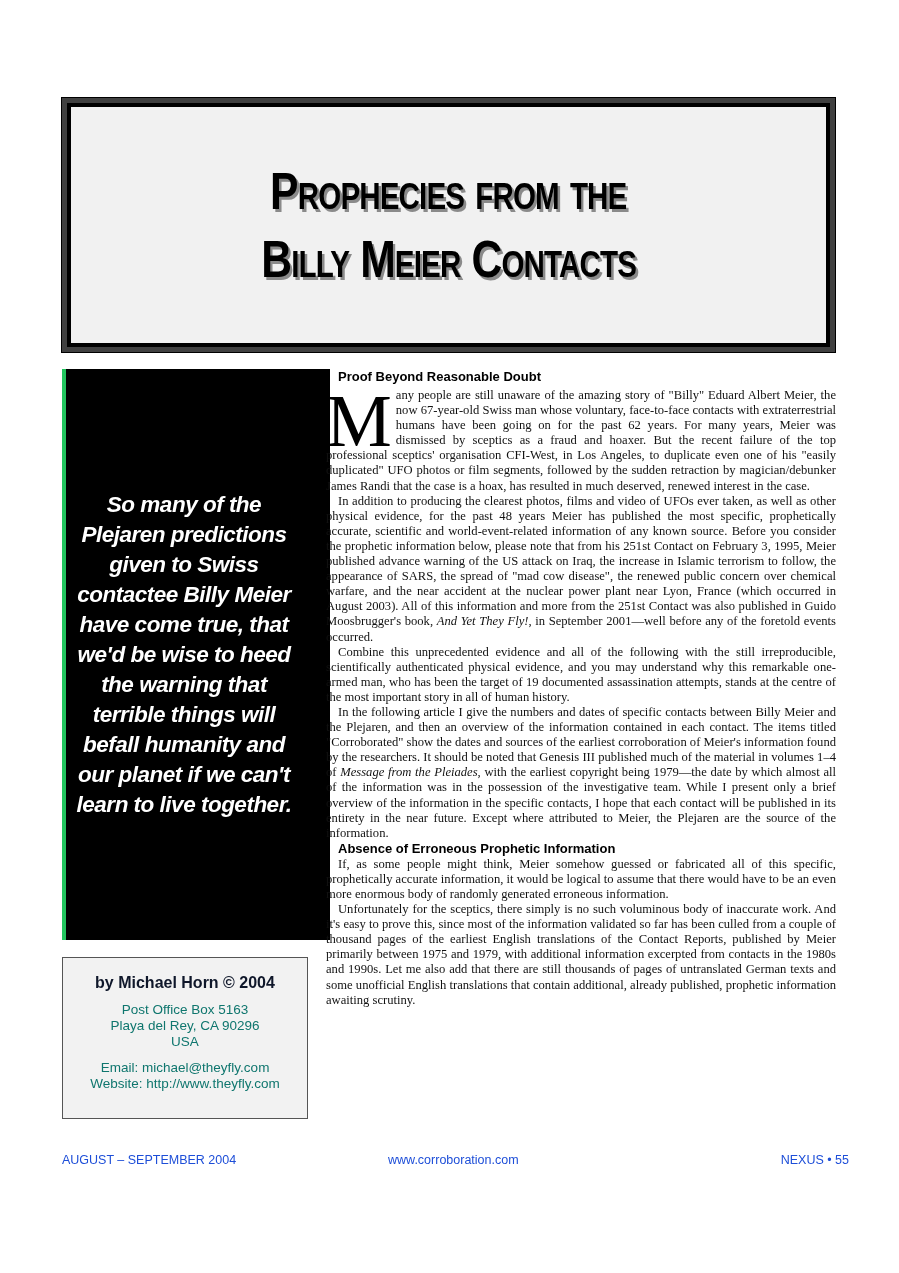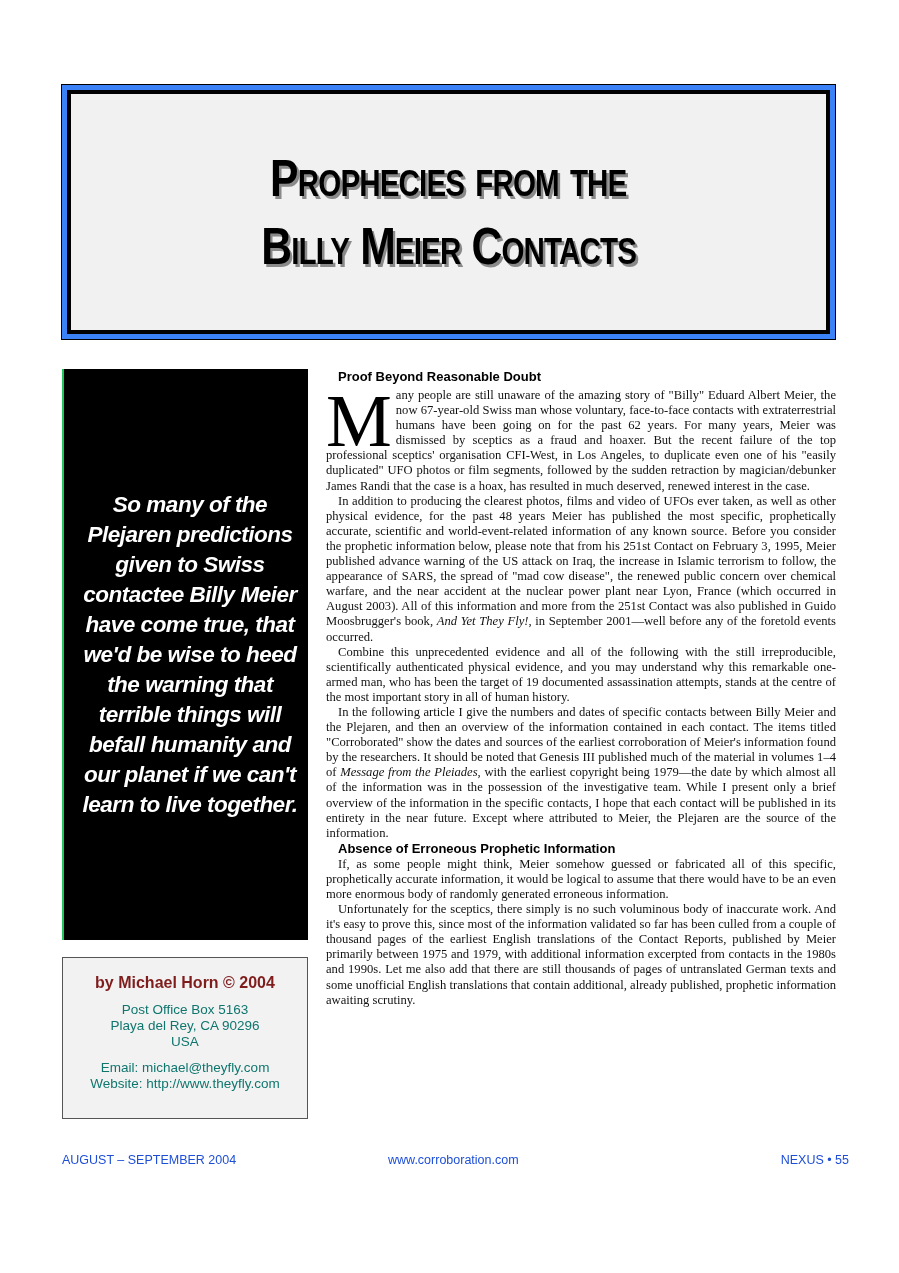--- a/index.html
+++ b/index.html
@@ -1,29 +1,29 @@
 <!DOCTYPE html>
 <html><head>
 <meta charset="utf-8">
 <style>
   html, body { margin: 0; padding: 0; background: #ffffff; }
   body { width: 899px; height: 1273px; position: relative; overflow: hidden; font-family: "Liberation Serif", serif; color: #111; }
 
   
-  .title-outer { position: absolute; left: 61px; top: 84px; width: 775px; height: 256px; border: 1px solid #000; box-sizing: border-box; background: #3b82f6; }
+  .title-outer { position: absolute; left: 61px; top: 97px; width: 775px; height: 256px; border: 1px solid #000; box-sizing: border-box; background: #404040; }
   .title-inner { position: absolute; left: 5px; top: 5px; right: 5px; bottom: 5px; border: 4px solid #000; background: #f1f1f1; box-sizing: border-box; display: flex; flex-direction: column; align-items: center; justify-content: center; }
   .title-line { font-family: "Liberation Sans", sans-serif; font-weight: bold; font-size: 52px; line-height: 68px; letter-spacing: -1px; color: #000; text-shadow: 3px 3px 0 #8a8a8a; font-variant: small-caps; transform: scaleX(0.82); white-space: nowrap; }
 
   
-  .pullquote { position: absolute; left: 62px; top: 369px; width: 246px; height: 571px; background: #000; border-left: 2px solid #22c55e; box-sizing: border-box; display: flex; align-items: center; justify-content: flex-end; }
+  .pullquote { position: absolute; left: 62px; top: 369px; width: 268px; height: 571px; background: #000; border-left: 4px solid #22c55e; box-sizing: border-box; display: flex; align-items: center; justify-content: flex-start; }
   .pullquote-text { color: #fff; font-family: "Liberation Sans", sans-serif; font-weight: bold; font-style: italic; font-size: 22.5px; line-height: 30px; text-align: center; width: 236px; letter-spacing: -0.5px; }
 
   
   .author-box { position: absolute; left: 62px; top: 957px; width: 246px; height: 162px; background: #f2f2f2; border: 1px solid #555; box-sizing: border-box; text-align: center; font-family: "Liberation Sans", sans-serif; }
-  .author-byline { margin-top: 16px; font-size: 16px; font-weight: bold; color: #7f1d1d; }
+  .author-byline { margin-top: 16px; font-size: 16px; font-weight: bold; color: #0f172a; }
   .author-line { font-size: 13.5px; line-height: 16px; color: #0f766e; }
   .author-addr { margin-top: 10px; }
   .author-contact { margin-top: 10px; }
 
   
   .article { position: absolute; left: 326px; top: 369px; width: 510px; }
   .heading { font-family: "Liberation Sans", sans-serif; font-weight: bold; font-size: 13px; line-height: 16px; color: #000; margin: 0 0 3px 0; padding-left: 12px; }
   .heading.second { margin-bottom: 0; }
   .para { font-size: 12.6px; line-height: 15.1px; text-align: justify; margin: 0; text-indent: 12px; hyphens: auto; }
   .para.first { text-indent: 0; }

